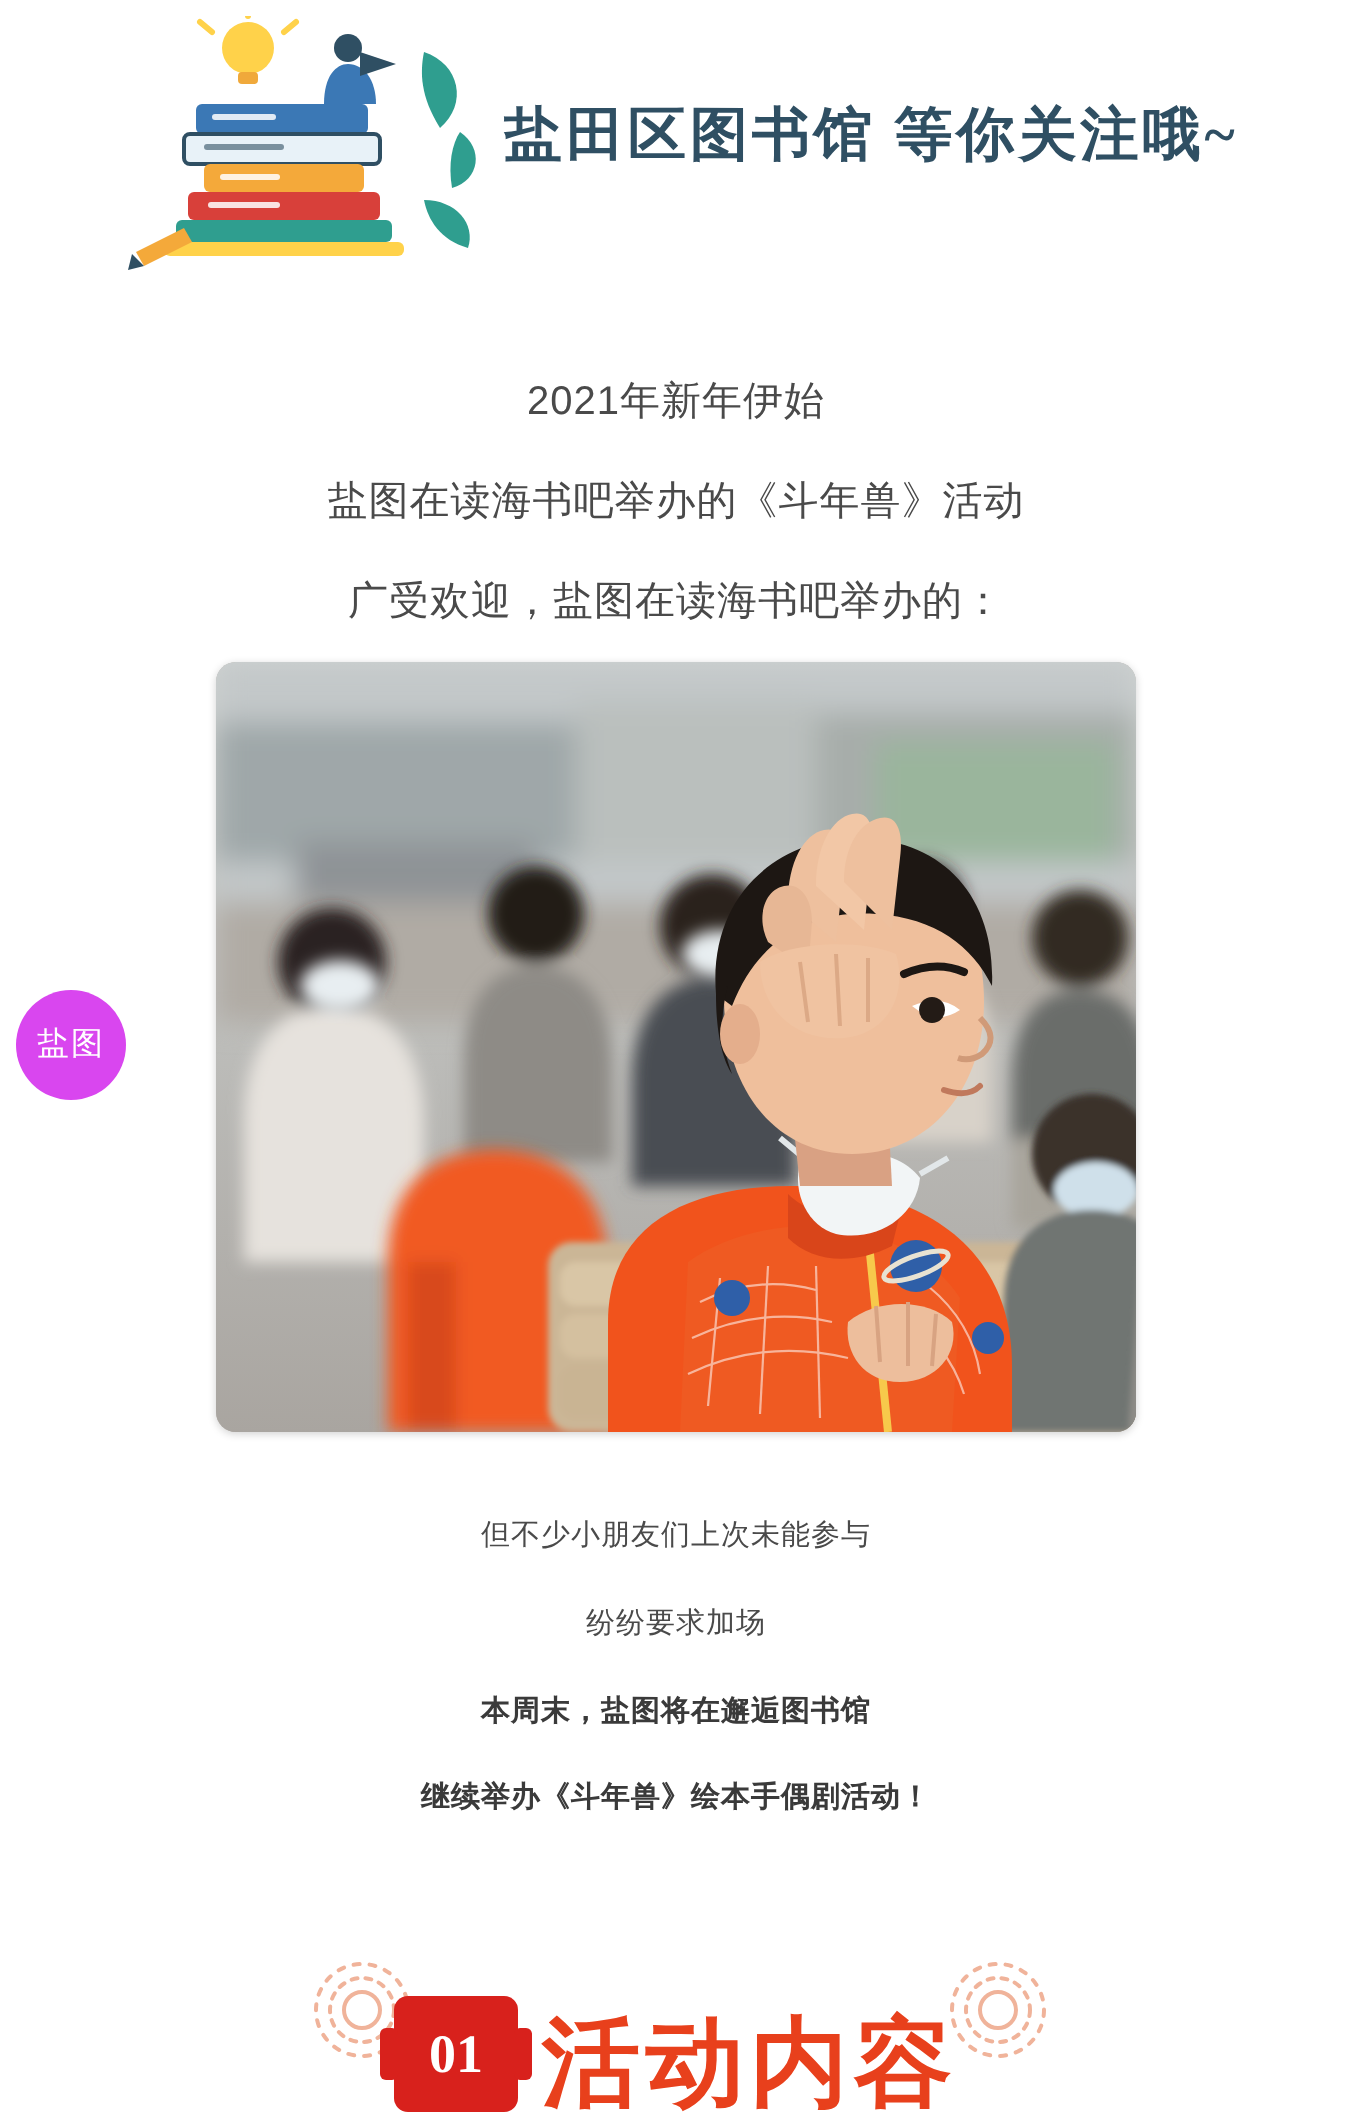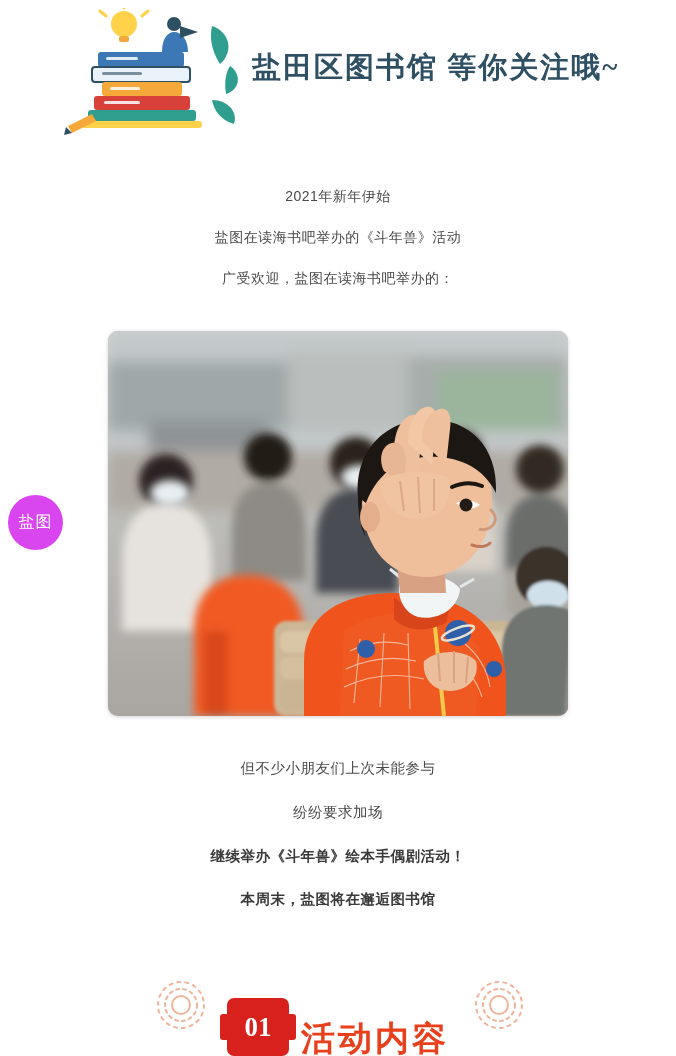--- a/index.html
+++ b/index.html
@@ -63,21 +63,21 @@
   
   .text-block {
     position: absolute;
     left: 0;
     width: 676px;
     text-align: center;
   }
   .intro { top: 186px; }
   .intro p {
     margin: 0 0 20px 0;
-    font-size: 14px;
+    font-size: 20px;
     line-height: 1.5;
     color: #4a4a4a;
     letter-spacing: 0.5px;
   }
 
   
   .photo-wrap {
     position: absolute;
     left: 108px;
     top: 331px;
@@ -142,21 +142,21 @@
     position: absolute;
     top: 16px;
     width: 9px;
     height: 26px;
     background: #d8211c;
     border-radius: 3px;
   }
   .num-badge::before { left: -7px; }
   .num-badge::after { right: -7px; }
   .section-title {
-    font-size: 34px;
+    font-size: 49px;
     font-weight: bold;
     color: #e8401c;
     font-family: "Liberation Serif", serif;
     letter-spacing: 3px;
     line-height: 1;
   }
 </style>
 </head>
 <body>
 
@@ -336,22 +336,22 @@
       <path d="M330 322 L332 350 M346 320 L346 352 M360 326 L358 352" stroke="#d8a382" stroke-width="2" fill="none"></path>
     </g>
 
     <rect width="460" height="385" fill="none"></rect>
   </svg>
 </div>
 
 <div class="text-block outro">
   <p>但不少小朋友们上次未能参与</p>
   <p>纷纷要求加场</p>
+  <p><b>本周末，盐图将在邂逅图书馆</b></p>
   <p><b>继续举办《斗年兽》绘本手偶剧活动！</b></p>
-  <p><b>本周末，盐图将在邂逅图书馆</b></p>
 </div>
 
 <div class="section-head">
   <div class="sunburst left">
     <svg viewBox="0 0 58 58" width="58" height="58" xmlns="http://www.w3.org/2000/svg">
       <g stroke="#f0b39a" stroke-width="2" fill="none" stroke-linecap="round">
         <circle cx="29" cy="29" r="9"></circle>
         <circle cx="29" cy="29" r="16" stroke-dasharray="3 4"></circle>
         <circle cx="29" cy="29" r="23" stroke-dasharray="3 5"></circle>
       </g>

